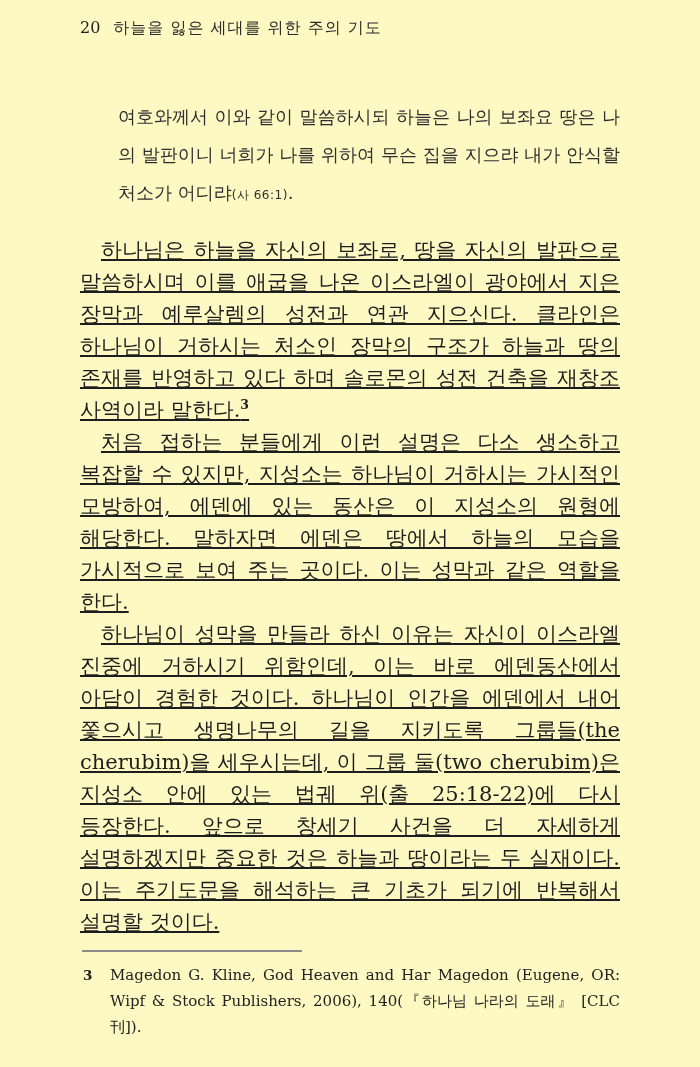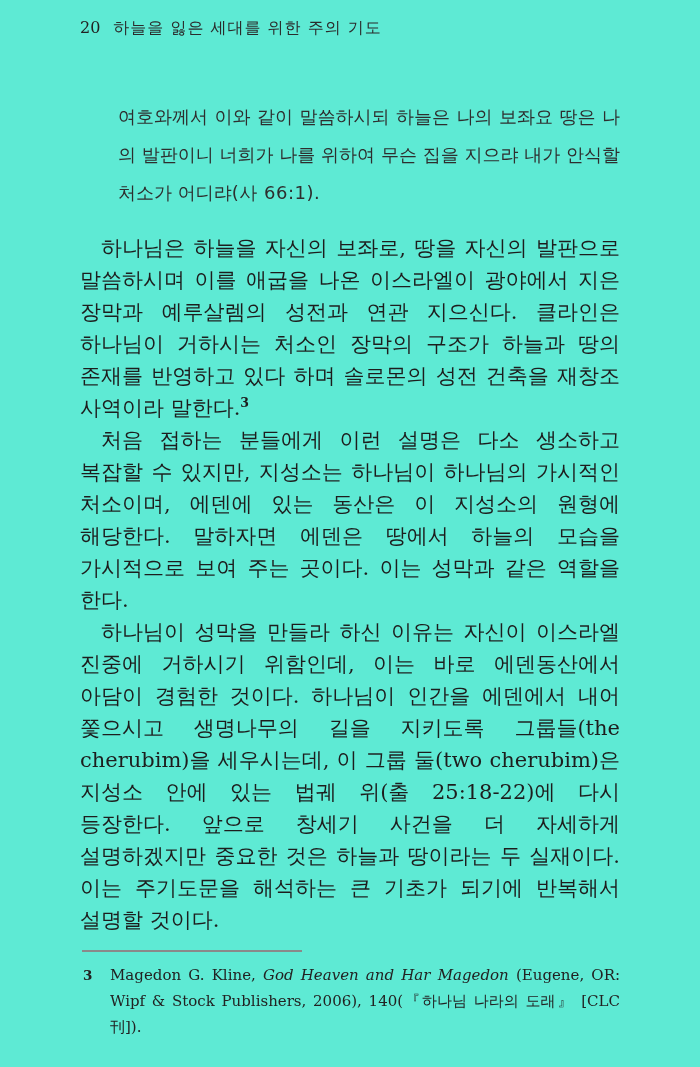--- a/index.html
+++ b/index.html
@@ -4,21 +4,21 @@
 <style>
   html, body {
     margin: 0;
     padding: 0;
     background: #ffffff;
   }
   .page {
     position: relative;
     width: 700px;
     height: 1067px;
-    background: #5eead4;
+    background: #fef9c3;
     box-sizing: border-box;
     padding: 18px 80px 0 80px;
     overflow: hidden;
     color: #1d1d1d;
     font-family: "DejaVu Serif", "Liberation Serif", serif;
   }
   .running-head {
     display: flex;
     align-items: baseline;
     gap: 13px;
@@ -37,36 +37,37 @@
   .scripture-quote {
     margin: 58px 0 0 38px;
     font-family: "DejaVu Sans", "Liberation Sans", sans-serif;
     font-size: 18px;
     line-height: 38px;
     text-align: justify;
     color: #2e2e2e;
     font-weight: 500;
   }
   .scripture-citation {
-    font-size: 18px;
+    font-size: 12px;
     letter-spacing: 0.5px;
   }
   .body-text {
     margin-top: 20px;
     font-size: 21px;
     line-height: 32px;
     text-align: justify;
     color: #1d1d1d;
   }
   .body-text p {
     margin: 0;
     padding: 0;
     text-indent: 21px;
     word-break: keep-all;
     overflow-wrap: break-word;
+    text-decoration: underline;
   }
   .fn-ref {
     font-weight: 700;
     font-size: 12.5px;
     line-height: 0;
     vertical-align: super;
   }
   .footnote-area {
     position: absolute;
     top: 950px;
@@ -88,38 +89,37 @@
     text-align: justify;
   }
   .footnote-marker {
     position: absolute;
     left: 3px;
     top: 0;
     font-weight: 700;
     font-size: 13.5px;
   }
   .footnote-title {
-    font-style: italic;
   }
 </style>
 </head>
 <body>
 
 <div class="page">
 
   <div class="running-head">
     <span class="page-number">20</span>
     <span class="running-title">하늘을 잃은 세대를 위한 주의 기도</span>
   </div>
 
   <blockquote class="scripture-quote"><span>여호와께서 이와 같이 말씀하시되 하늘은 나의 보좌요 땅은 나의 발판이니 너희가 나를 위하여 무슨 집을 지으랴 내가 안식할 처소가 어디랴</span><span class="scripture-citation">(사 66:1)</span><span>.</span></blockquote>
 
   <div class="body-text">
     <p><span>하나님은 하늘을 자신의 보좌로, 땅을 자신의 발판으로 말씀하시며 이를 애굽을 나온 이스라엘이 광야에서 지은 장막과 예루살렘의 성전과 연관 지으신다. 클라인은 하나님이 거하시는 처소인 장막의 구조가 하늘과 땅의 존재를 반영하고 있다 하며 솔로몬의 성전 건축을 재창조 사역이라 말한다.</span><sup class="fn-ref">3</sup></p>
-    <p><span>처음 접하는 분들에게 이런 설명은 다소 생소하고 복잡할 수 있지만, 지성소는 하나님이 하나님의 가시적인 처소이며, 에덴에 있는 동산은 이 지성소의 원형에 해당한다. 말하자면 에덴은 땅에서 하늘의 모습을 가시적으로 보여 주는 곳이다. 이는 성막과 같은 역할을 한다.</span></p>
+    <p><span>처음 접하는 분들에게 이런 설명은 다소 생소하고 복잡할 수 있지만, 지성소는 하나님이 거하시는 가시적인 모방하여, 에덴에 있는 동산은 이 지성소의 원형에 해당한다. 말하자면 에덴은 땅에서 하늘의 모습을 가시적으로 보여 주는 곳이다. 이는 성막과 같은 역할을 한다.</span></p>
     <p><span>하나님이 성막을 만들라 하신 이유는 자신이 이스라엘 진중에 거하시기 위함인데, 이는 바로 에덴동산에서 아담이 경험한 것이다. 하나님이 인간을 에덴에서 내어 쫓으시고 생명나무의 길을 지키도록 그룹들(the cherubim)을 세우시는데, 이 그룹 둘(two cherubim)은 지성소 안에 있는 법궤 위(출 25:18-22)에 다시 등장한다. 앞으로 창세기 사건을 더 자세하게 설명하겠지만 중요한 것은 하늘과 땅이라는 두 실재이다. 이는 주기도문을 해석하는 큰 기초가 되기에 반복해서 설명할 것이다.</span></p>
     <p></p>
 
   </div>
 
   <div class="footnote-area">
     <div class="footnote-rule"></div>
     <div class="footnote">
       <span class="footnote-marker">3</span><span>Magedon G. Kline, </span><span class="footnote-title">God Heaven and Har Magedon</span><span> (Eugene, OR: Wipf &amp; Stock Publishers, 2006), 140(『하나님 나라의 도래』 [CLC 刊]).</span>
     </div>

